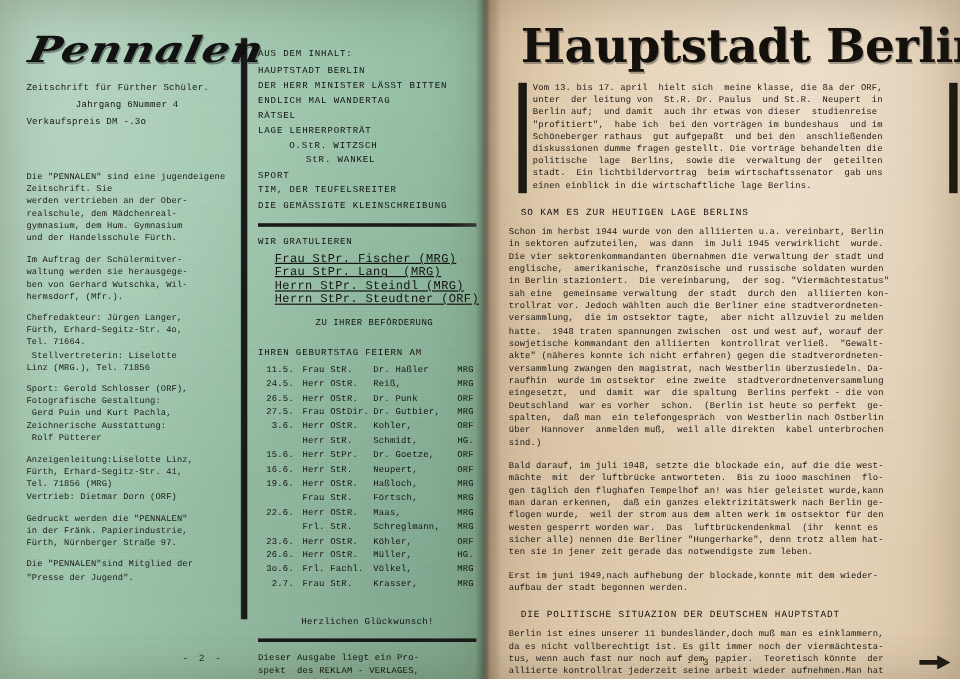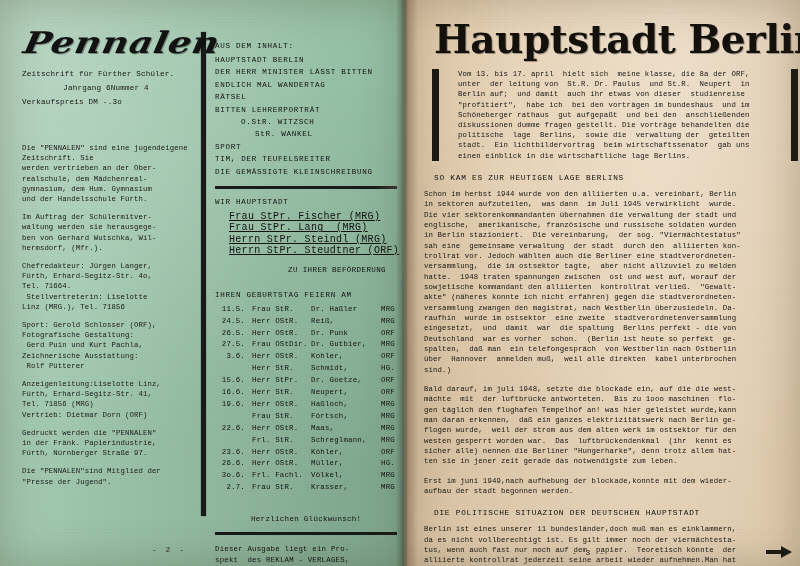--- a/index.html
+++ b/index.html
@@ -70,21 +70,21 @@
      white-space:pre;}
   .toc-sub{padding-left:26px;}
   .toc-sub2{padding-left:40px;}
 
   hr.thick{border:0;height:3px;background:#1b1b1b;margin:8px 2px 9px 0;width:182px;}
   hr.thick.tapered{height:3px;
      background:linear-gradient(90deg,#1b1b1b 0%,#1b1b1b 88%,#3a3a3a 100%);}
 
   .grat-head{font-size:7.6px;letter-spacing:.7px;color:#131313;white-space:pre;margin-bottom:5px;}
   .grat-line{font-size:10px;line-height:11.4px;color:#131313;white-space:pre;padding-left:14px;letter-spacing:.3px;text-decoration:underline;}
-  .grat-foot{font-size:7.5px;line-height:13px;color:#131313;white-space:pre;padding-left:48px;margin-top:7px;letter-spacing:.4px;text-align:center;}
+  .grat-foot{font-size:7.5px;line-height:13px;color:#131313;white-space:pre;padding-left:48px;margin-top:7px;letter-spacing:.4px;}
 
   .bday-head{font-size:7.6px;letter-spacing:.7px;color:#131313;white-space:pre;margin:14px 0 5px 0;}
   .bday-row{display:flex;font-size:7.4px;line-height:11.9px;color:#131313;letter-spacing:.2px;white-space:pre;}
   .bd-date{width:30px;text-align:right;flex:0 0 30px;}
   .bd-title{width:54px;flex:0 0 54px;padding-left:7px;}
   .bd-name{flex:1 1 auto;padding-left:5px;}
   .bd-school{width:30px;flex:0 0 30px;text-align:left;}
   .bday-wish{font-size:7.5px;color:#131313;white-space:pre;padding-left:36px;margin-top:21px;letter-spacing:.3px;}
 
   .note{font-size:7.4px;line-height:10.6px;color:#131313;white-space:pre;letter-spacing:.2px;}
@@ -92,21 +92,21 @@
   .folio{position:absolute;bottom:12px;font-size:8px;color:#2c2c2c;letter-spacing:2px;}
   #folio-left{left:152px;}
   #folio-right{left:168px;bottom:9px;color:#3a2e1c;}
 
   
   #title{font-family:"DejaVu Serif","Liberation Serif",serif;
      font-size:39px;font-weight:700;color:#15120e;line-height:1;
      letter-spacing:-.5px;margin:6px 0 6px 14px;white-space:nowrap;
      text-shadow:1px 1px 0 rgba(0,0,0,.30);}
 
-  #lead-wrap{position:relative;margin:10px 0 10px 12px;padding-left:26px;}
+  #lead-wrap{position:relative;margin:10px 0 10px 12px;padding-left:12px;}
   .lead-bar{position:absolute;left:0;top:0;width:7px;height:100%;background:#1d1a15;}
   .lead-bar.right{left:auto;right:-4px;}
   #lead-text{font-size:7.35px;line-height:10.2px;color:#1a1712;text-align:justify;
      white-space:pre-wrap;letter-spacing:.15px;width:352px;}
 
   .sec-head{font-size:7.8px;letter-spacing:.75px;color:#15120e;margin:13px 0 7px 14px;white-space:pre;}
   .body-p{font-size:7.35px;line-height:10.35px;color:#1a1712;text-align:justify;
      white-space:pre-wrap;letter-spacing:.12px;margin:0 0 9px 4px;width:378px;}
 
   #corner-arrow{position:absolute;right:8px;bottom:8px;width:26px;height:12px;}
@@ -165,31 +165,31 @@
 
       <div id="rule-vert"></div>
 
       <div id="col-contents">
         <div class="toc-head">AUS DEM INHALT:</div>
         <div>
           <div class="toc-item">HAUPTSTADT BERLIN</div>
           <div class="toc-item">DER HERR MINISTER LÄSST BITTEN</div>
           <div class="toc-item">ENDLICH MAL WANDERTAG</div>
           <div class="toc-item">RÄTSEL</div>
-          <div class="toc-item">BITTEN LEHRERPORTRÄT</div>
+          <div class="toc-item">LAGE LEHRERPORTRÄT</div>
           <div class="toc-item toc-sub">O.StR. WITZSCH</div>
           <div class="toc-item toc-sub2">StR. WANKEL</div>
           <div class="toc-item">SPORT</div>
           <div class="toc-item">TIM, DER TEUFELSREITER</div>
           <div class="toc-item">DIE GEMÄSSIGTE KLEINSCHREIBUNG</div>
         </div>
 
         <hr class="thick tapered">
 
-        <div class="grat-head">WIR HAUPTSTADT</div>
+        <div class="grat-head">WIR GRATULIEREN</div>
         <div class="grat-line">Frau StPr. Fischer (MRG)</div>
         <div class="grat-line">Frau StPr. Lang  (MRG)</div>
         <div class="grat-line">Herrn StPr. Steindl (MRG)</div>
         <div class="grat-line">Herrn StPr. Steudtner (ORF)</div>
         <div class="grat-foot">ZU IHRER BEFÖRDERUNG</div>
 
         <div class="bday-head">IHREN GEBURTSTAG FEIERN AM</div>
 
         <div>
           <div class="bday-row">

